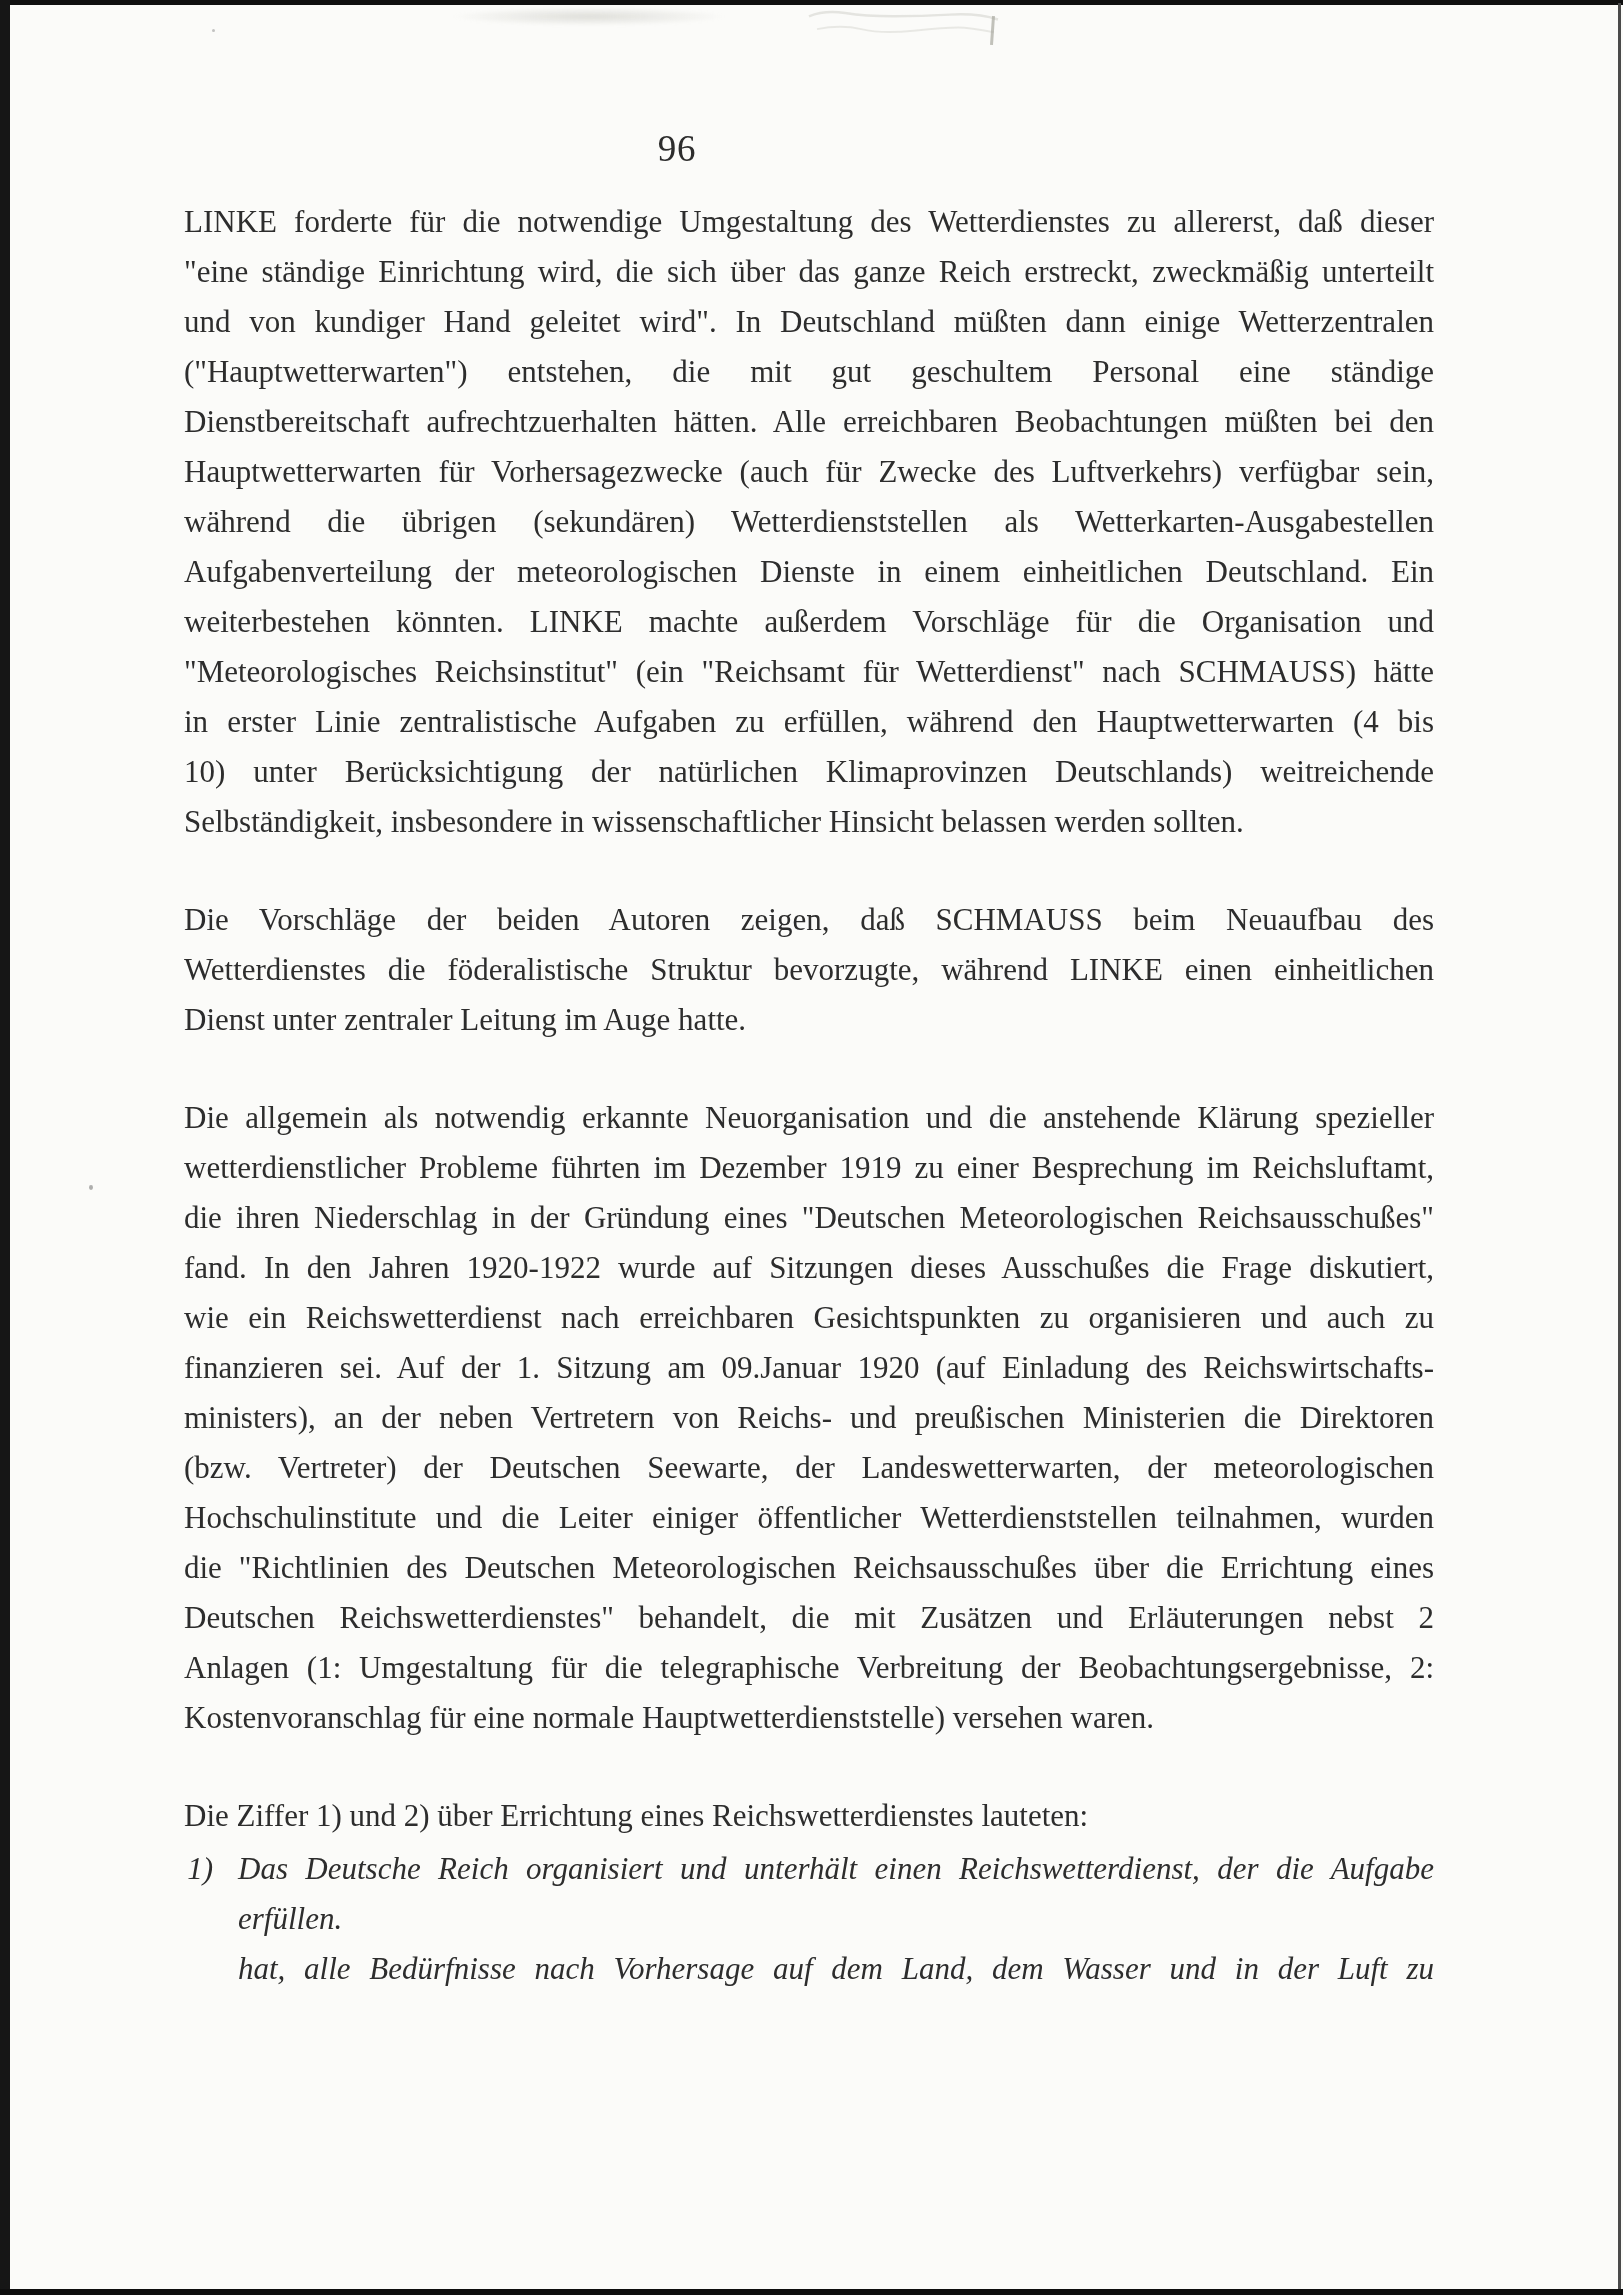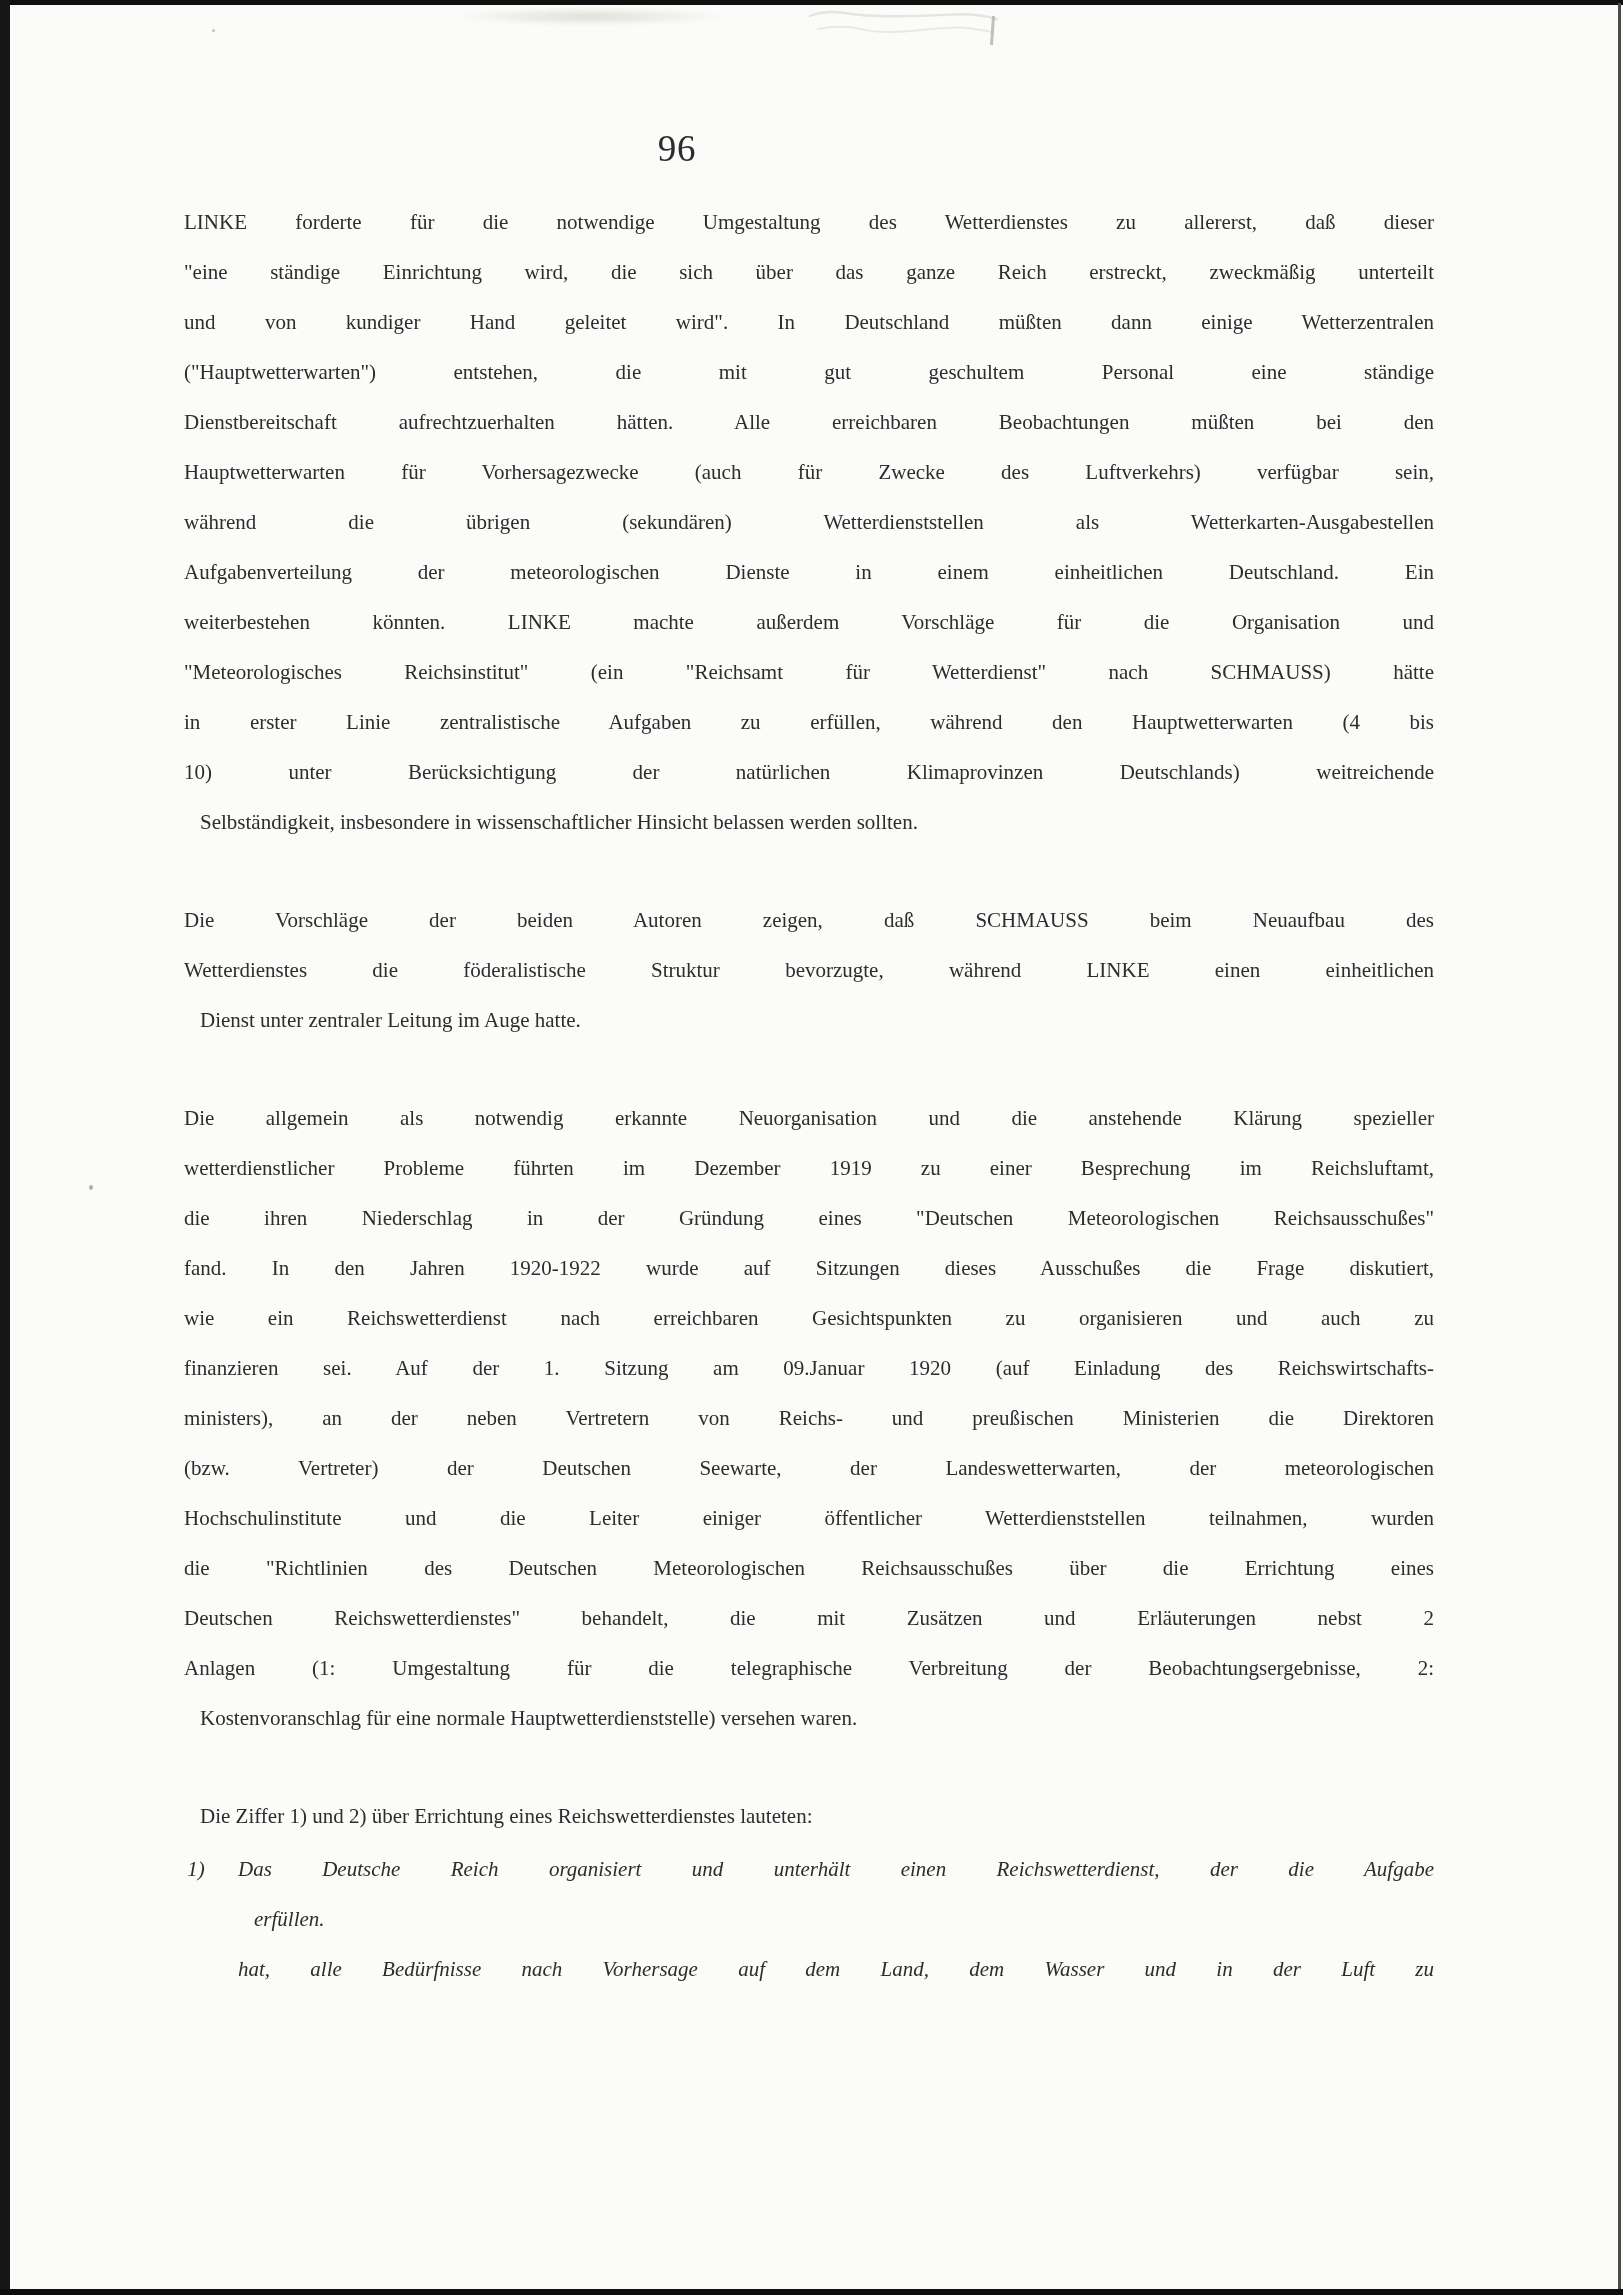--- a/index.html
+++ b/index.html
@@ -30,27 +30,27 @@
   .speck-b { position:absolute; left:212px; top:29px; width:3.2px; height:3.2px;
     background:#8a8a8a; border-radius:50%; opacity:.5; }
 
   .page-number {
     position:absolute; left:0; top:127px; width:1354px;
     text-align:center; font-size:37px; letter-spacing:0.8px;
   }
 
   .content {
     position:absolute; left:184px; top:197px; width:1250px;
-    font-size:21px; line-height:50px;
+    font-size:31px; line-height:50px;
   }
   .para { margin:0; }
   .para + .para { margin-top:48px; }
 
   .line { text-align: justify; text-align-last: justify; white-space: normal; }
-  .line-last { text-align-last: left; margin-left: 16px; }
+  .line-last { text-align-last: left; }
 
   .list-item {
     position:relative; margin-top:3.2px; padding-left:54px;
     font-style:italic;
   }
   .list-number { position:absolute; left:3.2px; top:0; font-style:italic; }
 </style>
 </head>
 <body>
 

